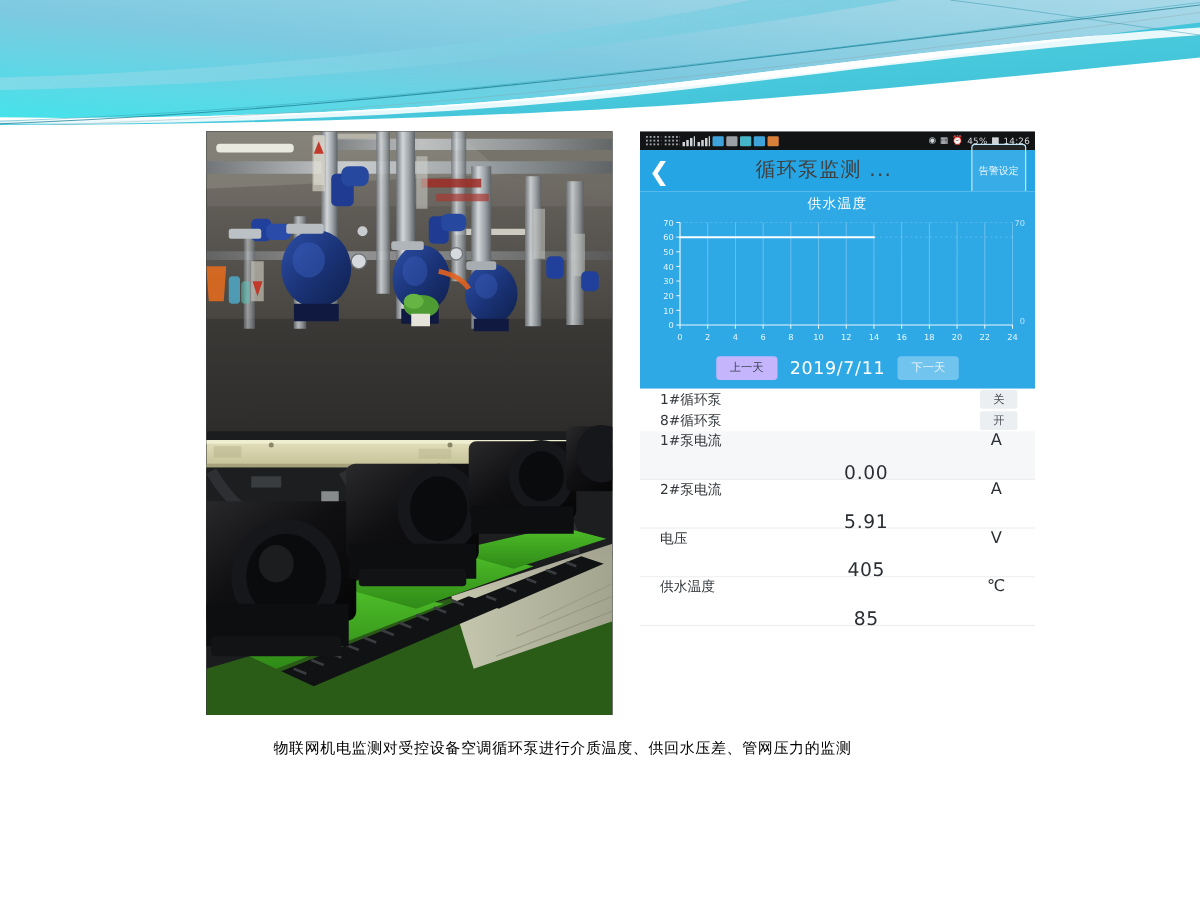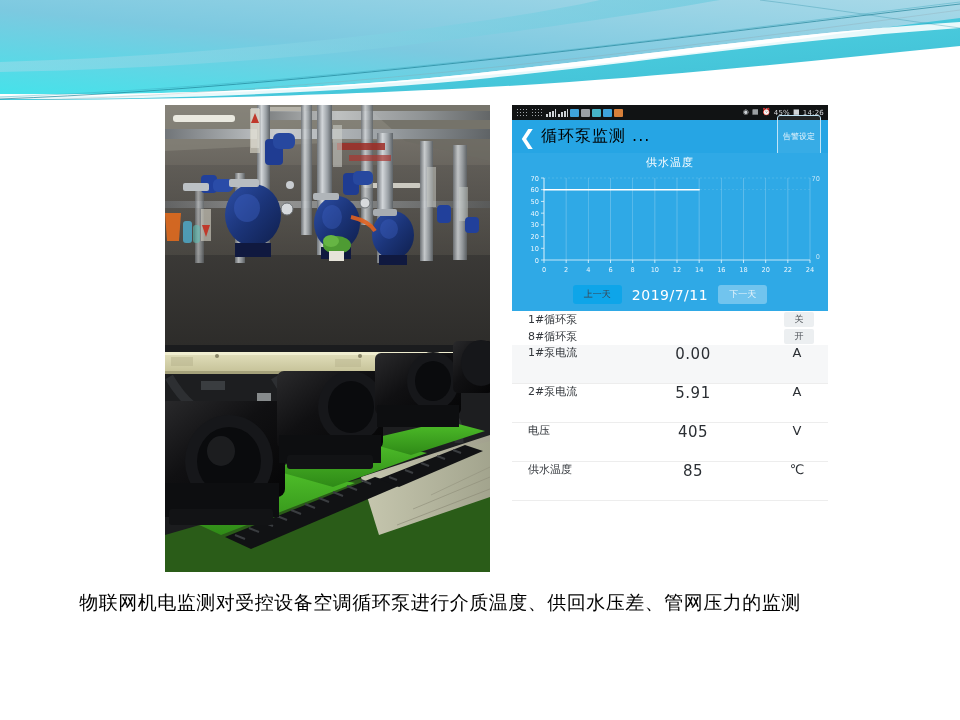--- a/index.html
+++ b/index.html
@@ -104,22 +104,22 @@
     color: #ffffff;
     font-size: 20px;
     line-height: 1;
     font-weight: bold;
     width: 22px;
     cursor: pointer;
     user-select: none;
   }
   #app-title {
     flex: 1;
-    text-align: left;
-    color: #000000;
+    text-align: center;
+    color: #404040;
     font-size: 16px;
     letter-spacing: 1px;
     white-space: nowrap;
     overflow: hidden;
   }
   #alarm-btn {
     border: 1px solid #bfe4f7;
     border-radius: 3px;
     color: #eaf6fd;
     font-size: 8px;
@@ -158,21 +158,21 @@
     gap: 10px;
     padding: 5px 0 7px 0;
   }
   .date-btn {
     font-size: 9px;
     border-radius: 3px;
     padding: 3px 11px;
     white-space: nowrap;
     cursor: pointer;
   }
-  .date-btn.prev { background: #0ea5e9; color: #3b4551; }
+  .date-btn.prev { background: #c4b5fd; color: #3b4551; }
   .date-btn.next { background: rgba(255,255,255,0.32); color: #e7f4fb; }
   #date-label {
     color: #ffffff;
     font-size: 14px;
     letter-spacing: .5px;
   }
 
   
   .pump-row {
     display: flex;
@@ -206,40 +206,42 @@
     box-sizing: border-box;
     font-size: 11px;
     color: #32363b;
   }
   .meas-value {
     flex: 1;
     text-align: center;
     font-size: 15px;
     color: #2b2f34;
     letter-spacing: .5px;
+    margin-top: 24px;
   }
   .meas-unit {
     width: 62px;
     text-align: center;
     font-size: 13px;
     color: #2b2f34;
   }
 
   #meas-filler { background: #ffffff; height: 38px; }
 
   
   #caption {
     position: absolute;
     left: 0; top: 590px;
     width: 880px;
     text-align: center;
-    font-size: 19px;
+    font-size: 12px;
     color: #000000;
     letter-spacing: .5px;
     font-family: "DejaVu Sans", "Liberation Sans", sans-serif;
+    padding-left: 10px;
   }
 </style>
 </head>
 <body>
 
 <div id="slide-body">
 
   <svg id="header-wave" viewBox="0 0 960 100" preserveAspectRatio="none">
     <defs>
       <linearGradient id="gradA" x1="0" y1="1" x2="1" y2="0">

